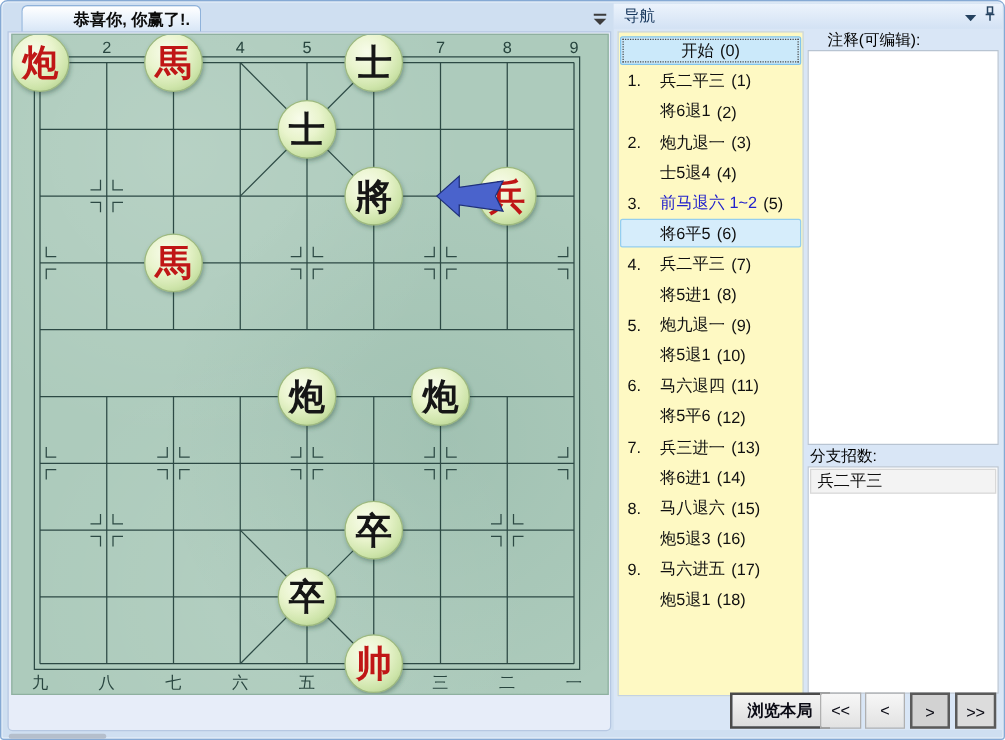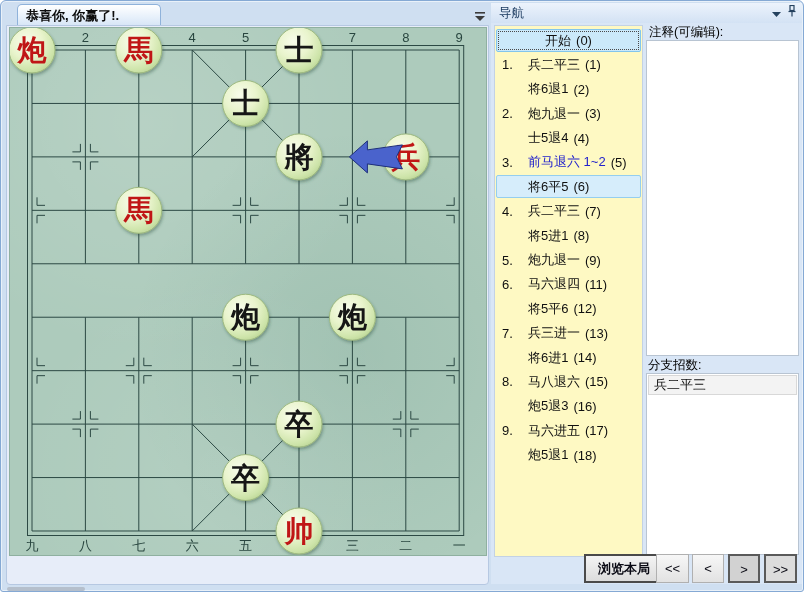--- a/index.html
+++ b/index.html
@@ -5,21 +5,21 @@
   html,body{margin:0;padding:0;width:804px;height:592px;overflow:hidden;
     font-family:"Liberation Sans","DejaVu Sans",sans-serif;}
   .window{position:relative;width:802px;height:590px;background:#cfdff1;
     border:1px solid #85a9d4;border-radius:6px 6px 3px 3px;
     box-shadow:inset 0 0 0 1px rgba(255,255,255,.55);}
   
   .tabstrip{position:absolute;left:6px;top:2px;width:481px;height:23px;}
   .tab{position:absolute;left:10px;top:1px;height:21px;min-width:126px;
     background:linear-gradient(#ffffff,#e8f1fb 55%,#d6e5f6);
     border:1px solid #8fb2da;border-bottom:none;border-radius:5px 5px 0 0;
-    font-size:13px;font-weight:bold;color:#0c0c0c;line-height:21px;text-align:left;
+    font-size:13px;font-weight:bold;color:#0c0c0c;line-height:21px;text-align:right;
     padding:0 8px;}
   .tab-overflow{position:absolute;left:466px;top:6px;width:14px;height:12px;cursor:pointer;}
   
   .left-panel{position:absolute;left:5px;top:24px;width:481px;height:558px;
     background:#e7edf9;border:1px solid #b6c8e2;border-radius:0 0 4px 4px;}
   .board{position:absolute;left:2px;top:1px;width:476px;height:527px;
     background:
       radial-gradient(circle at 28% 18%,rgba(255,255,255,.12),transparent 42%),
       radial-gradient(circle at 72% 62%,rgba(0,70,50,.07),transparent 48%),
       radial-gradient(circle at 45% 85%,rgba(255,255,255,.08),transparent 40%),
@@ -42,21 +42,21 @@
     border:1px solid transparent;border-radius:2px;color:#101010;}
   .move-row:first-child{margin-top:3px;}
   .move-row .num{flex:0 0 26px;padding-left:5px;}
   .move-row .mv{white-space:nowrap;}
   .move-row .cnt{margin-left:5px;white-space:nowrap;}
   .move-row .mv.branch{color:#2222cc;}
   .move-row.focused{background:#cbe9fa;border-color:#82c5ec;outline:1px dotted #4a4a4a;outline-offset:-3px;}
   .move-row.selected{background:#d6edfb;border-color:#94ceef;}
   .move-row.start{justify-content:center;}
   .side-label{position:absolute;color:#000;font-size:12.5px;}
-  .comment-label{left:158px;top:21px;}
+  .comment-label{left:171px;top:21px;}
   .comment-box{position:absolute;left:155px;top:37px;width:151px;height:314px;
     background:#fff;border:1px solid #b8c4d2;}
   .branch-label{left:157px;top:354px;}
   .branch-box{position:absolute;left:155px;top:370px;width:151px;height:180px;
     background:#fff;border:1px solid #b8c4d2;}
   .branch-item{height:18px;margin:1px;background:#f3f3f3;border:1px solid #d8d8d8;
     font-size:13px;line-height:18px;padding-left:5px;color:#101010;}
   .btn{position:absolute;top:551px;height:29px;font-size:13px;color:#0a0a14;
     background:linear-gradient(#f7f7f7,#e2e2e2);border:1px solid #b0b0b0;
     text-align:center;line-height:27px;cursor:pointer;box-sizing:border-box;}
@@ -313,20 +313,25 @@
     <span class="num"></span>
     <span class="mv">将5进1</span>
     <span class="cnt">(8)</span>
   </div>
         <div class="move-row">
     <span class="num">5.</span>
     <span class="mv">炮九退一</span>
     <span class="cnt">(9)</span>
   </div>
         <div class="move-row">
+    <span class="num"></span>
+    <span class="mv">将5退1</span>
+    <span class="cnt">(10)</span>
+  </div>
+        <div class="move-row">
     <span class="num">6.</span>
     <span class="mv">马六退四</span>
     <span class="cnt">(11)</span>
   </div>
         <div class="move-row">
     <span class="num"></span>
     <span class="mv">将5平6</span>
     <span class="cnt">(12)</span>
   </div>
         <div class="move-row">

